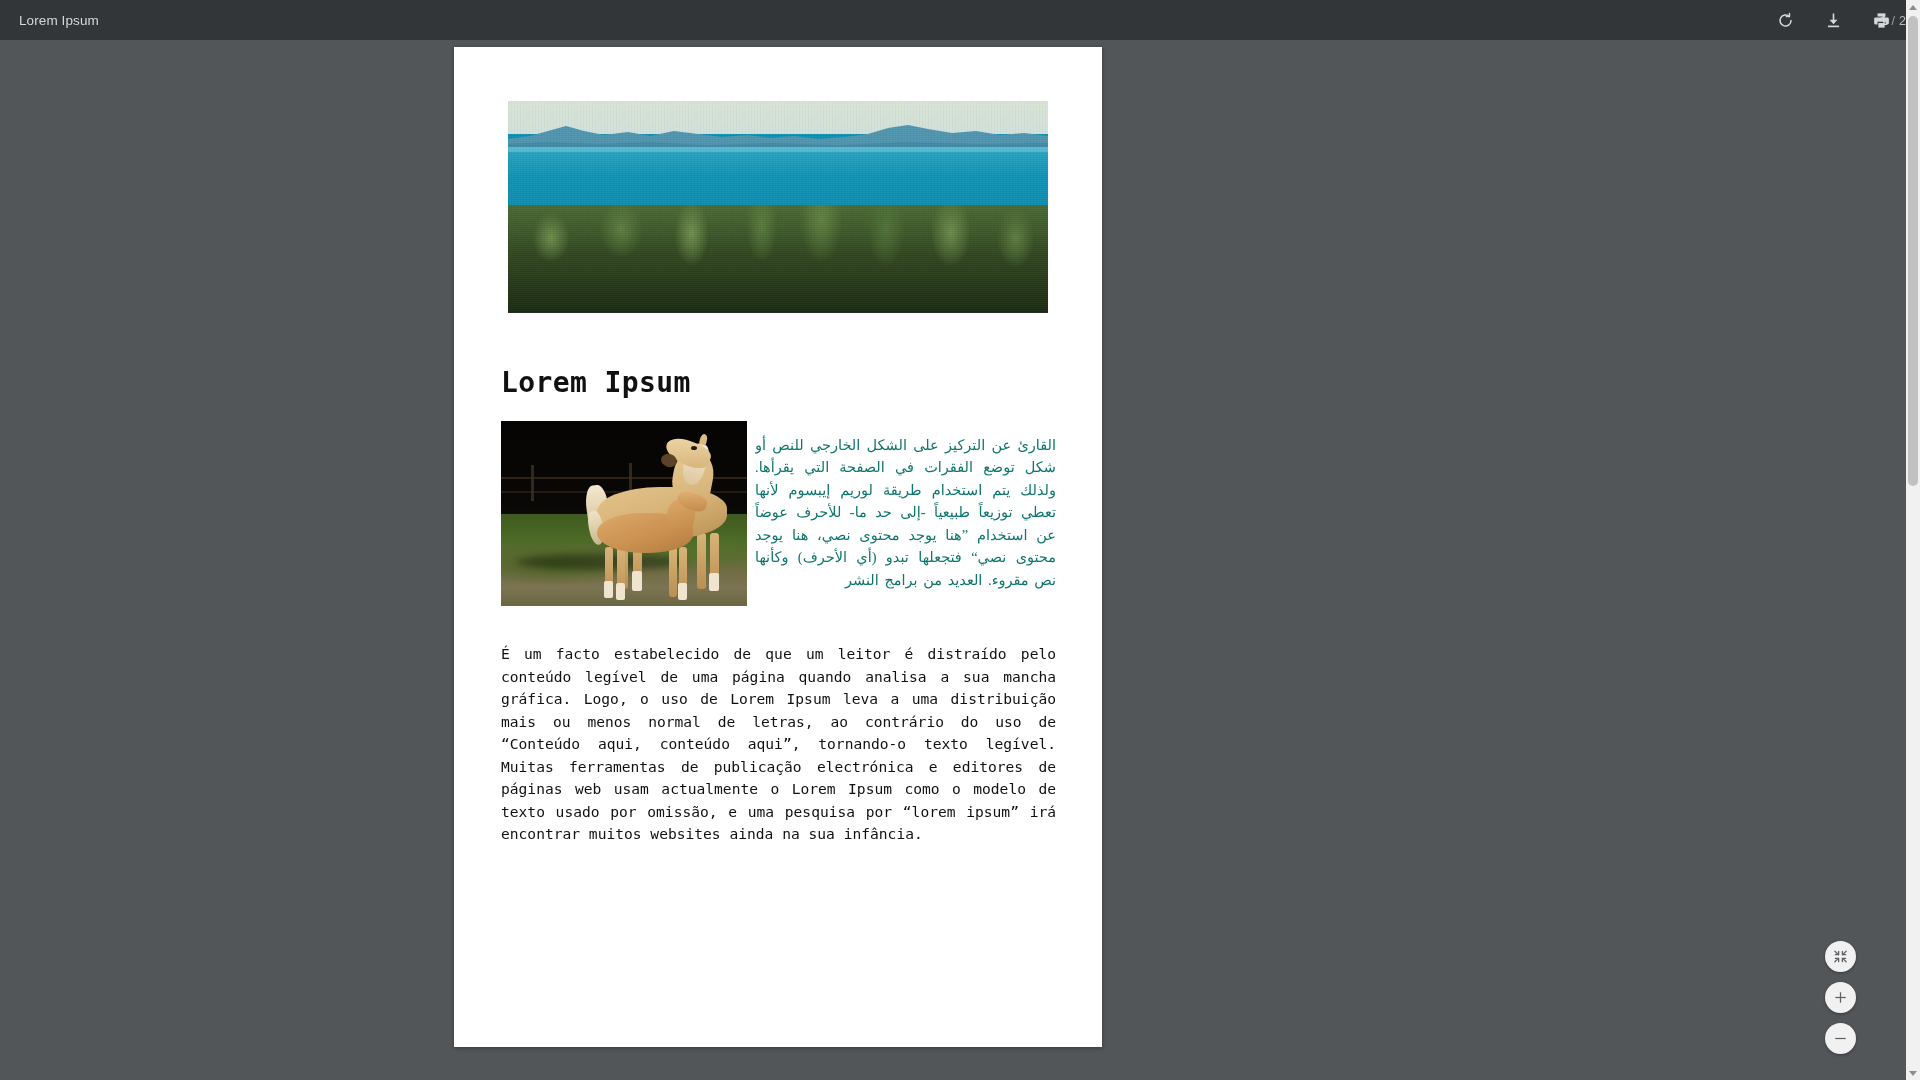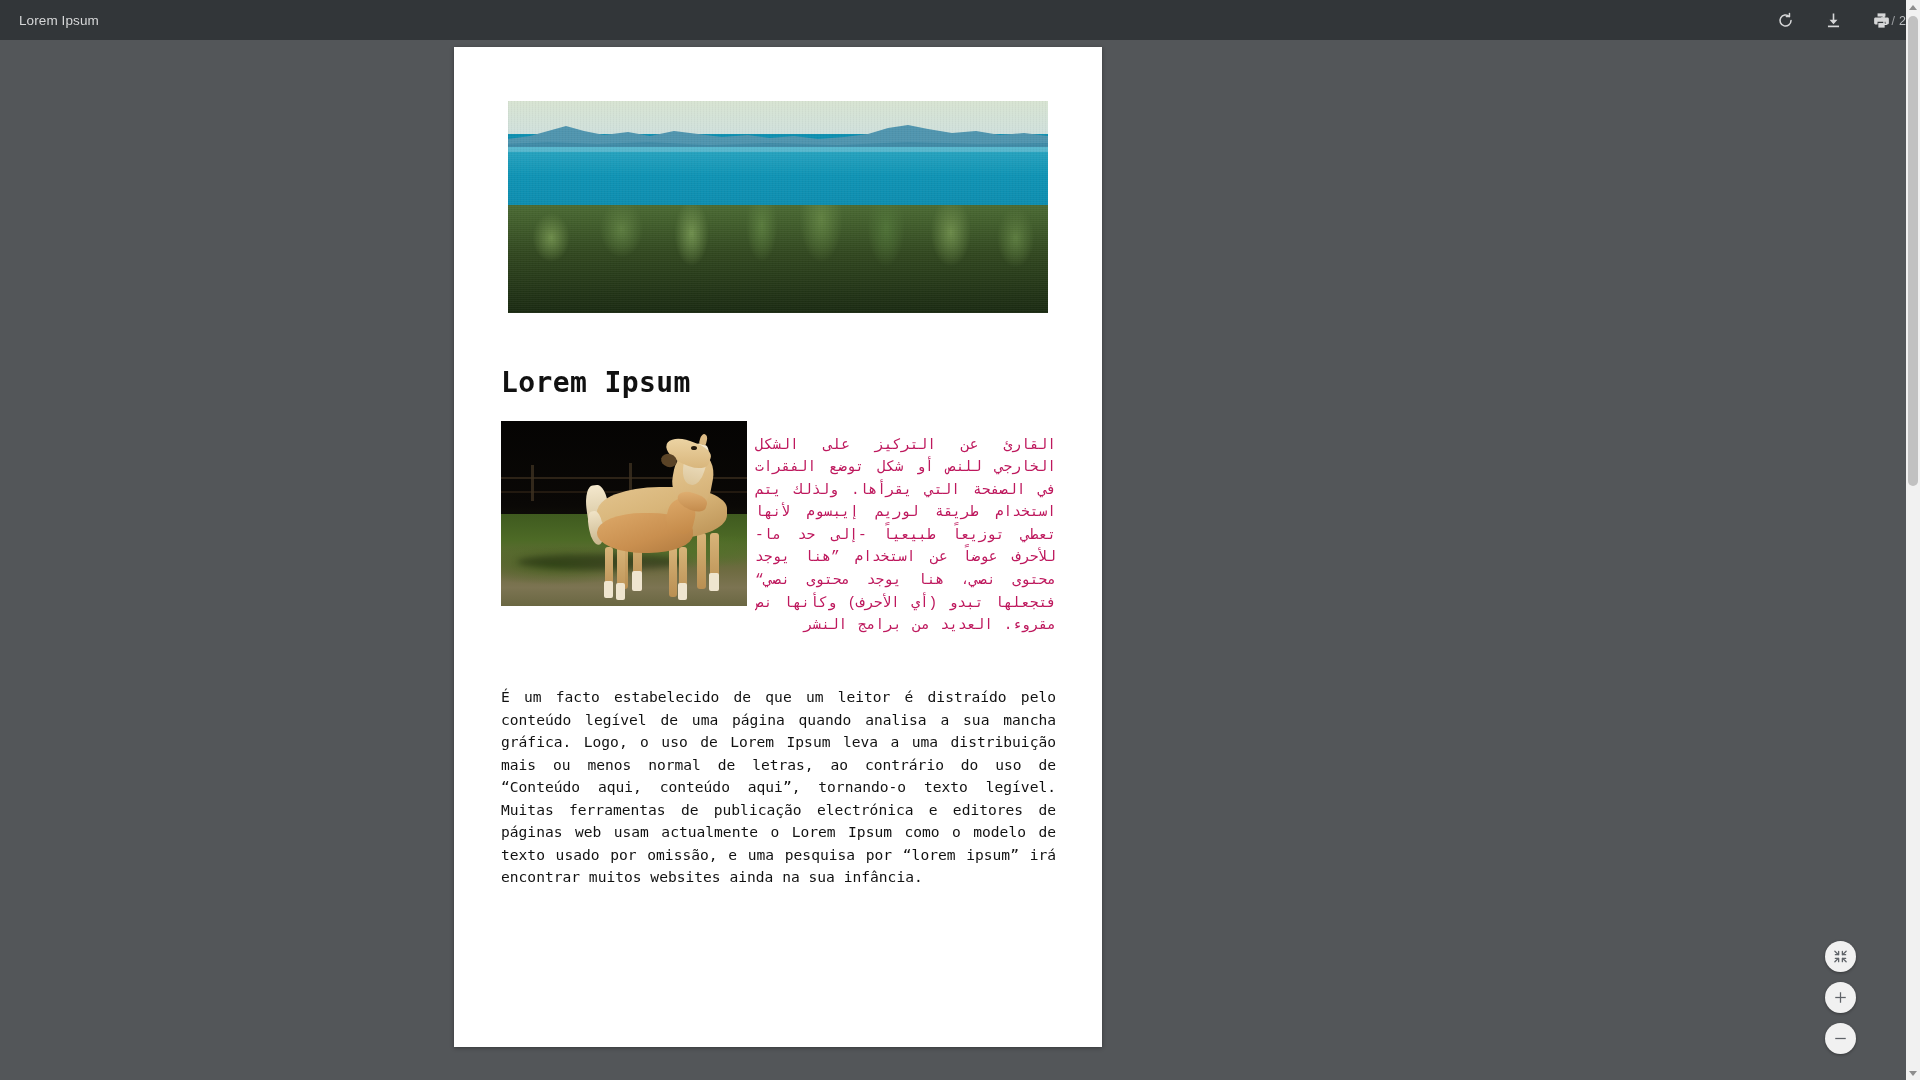--- a/index.html
+++ b/index.html
@@ -239,24 +239,24 @@
     position:absolute; left:88px; top:90px; width:14px; height:34px;
     background: linear-gradient(#f0e3c6, #c9b68d);
     border-radius: 40% 40% 50% 50%;
     transform: rotate(-10deg);
   }
 
   
   #arabic {
     direction: rtl;
     text-align: justify;
-    font-family: Liberation Mono, monospace;
+    font-family: Liberation Serif, serif;
     font-size: 14.5px;
     line-height: 22.6px;
-    color: #be185d;
+    color: #0f766e;
     overflow: hidden;
     word-spacing: 2px;
   }
 
   
   .para {
     font-family: "DejaVu Sans Mono", monospace;
     font-size: 14.6px;
     line-height: 22.5px;
     color: #111;

